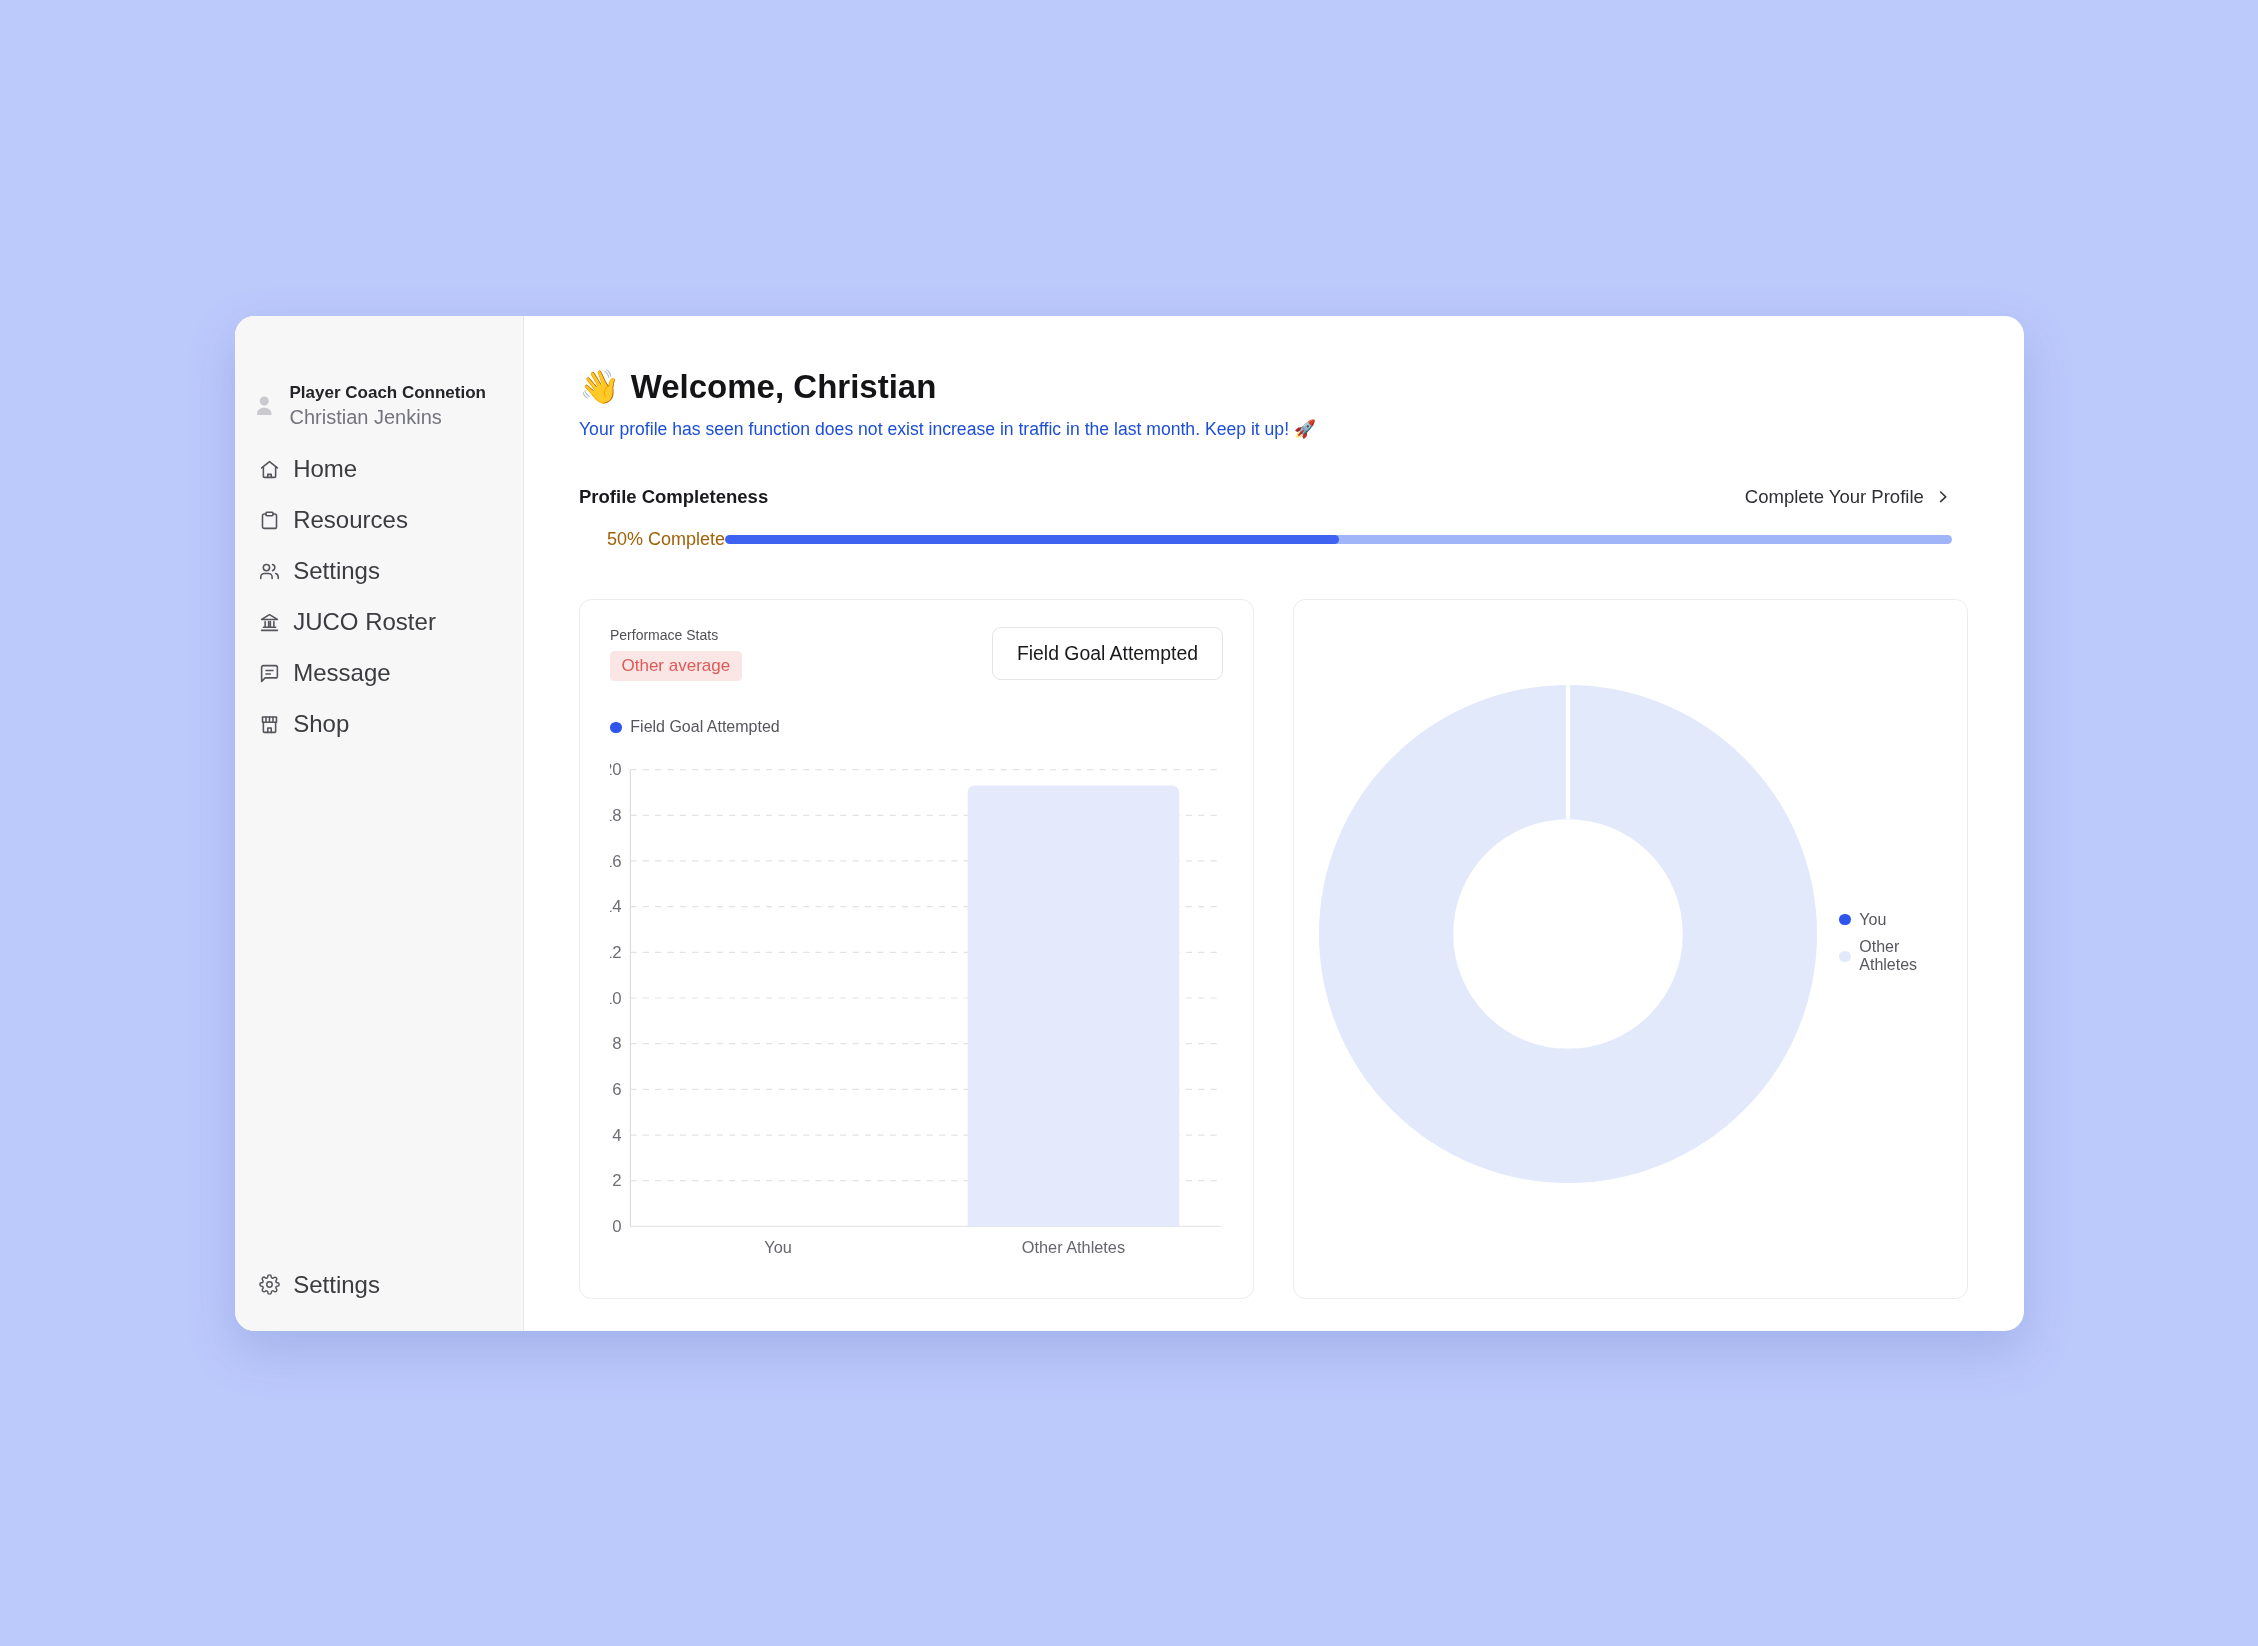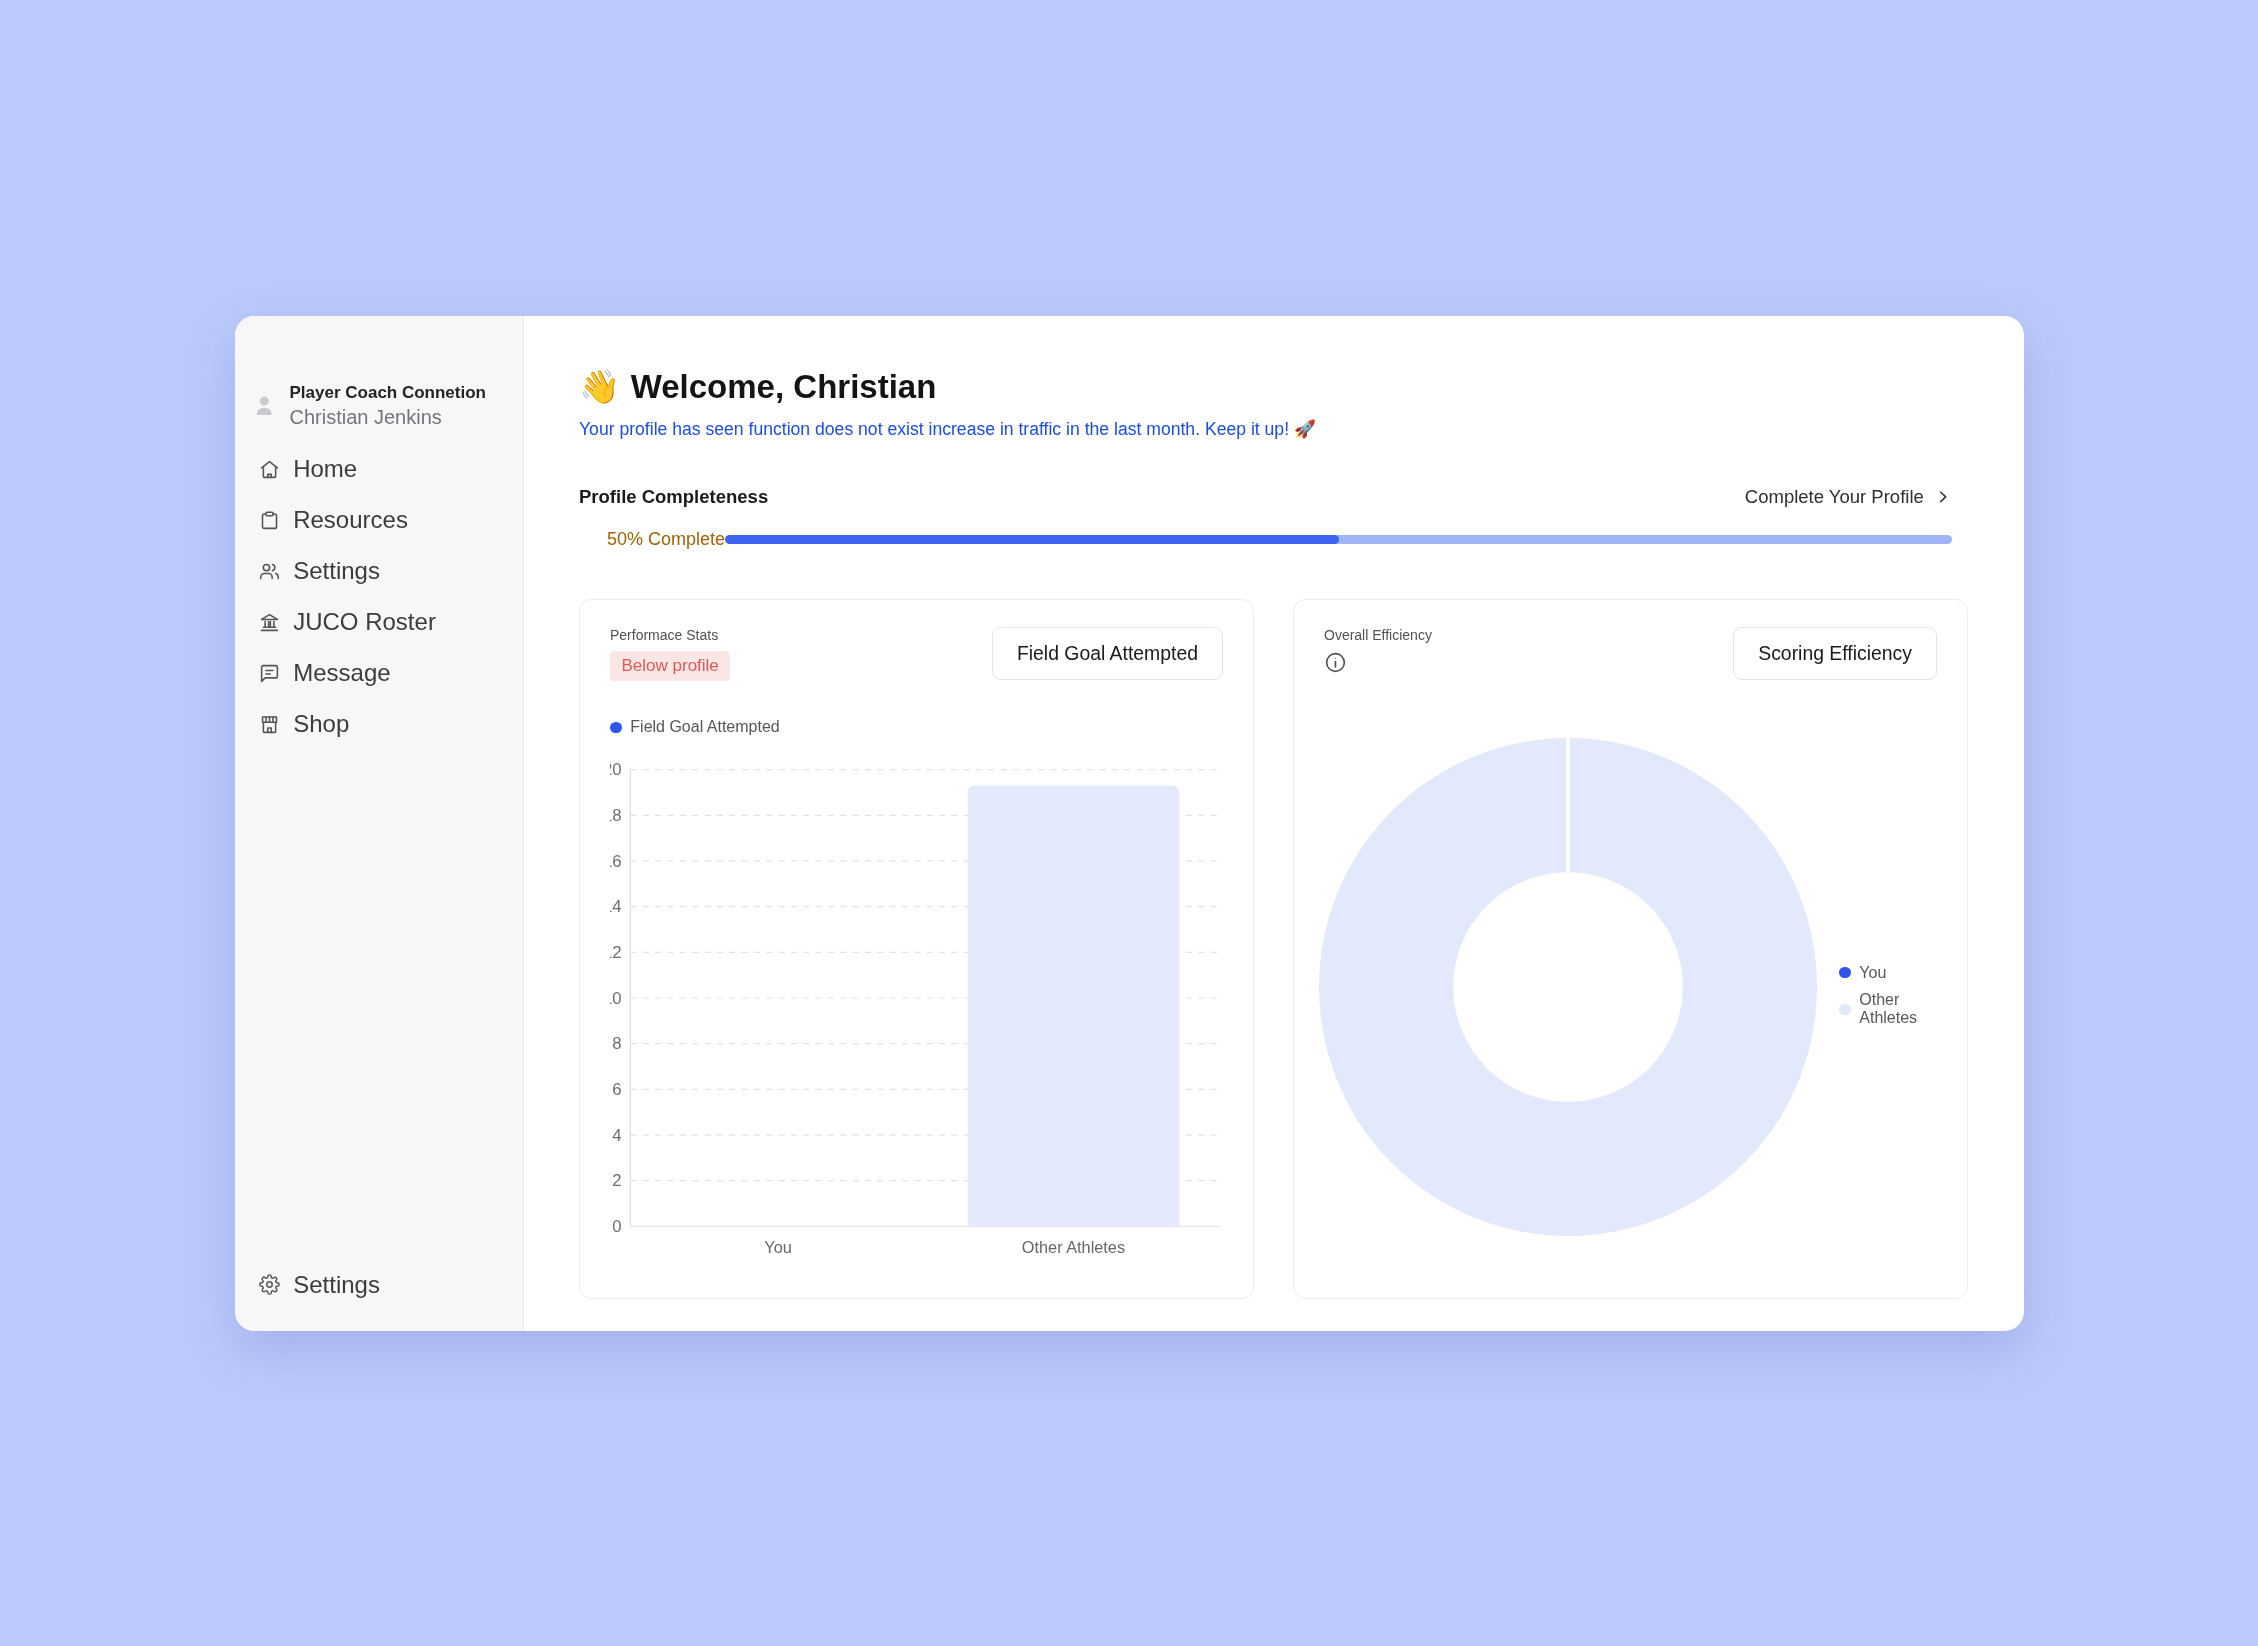--- a/index.html
+++ b/index.html
@@ -160,21 +160,21 @@
           </div>
         </div>
       </div>
 
       <div class="cards-row">
 
         <div class="stat-card">
           <div class="card-head">
             <div>
               <div class="card-title">Performace Stats</div>
-              <span class="badge">Below profile</span>
+              <span class="badge">Other average</span>
             </div>
             <button class="select-btn">Field Goal Attempted</button>
           </div>
           <div class="legend-row">
             <span class="dot" style="background: rgb(46, 86, 237);"></span>
             <span>Field Goal Attempted</span>
           </div>
           <svg class="bar-chart" width="613" height="507" viewBox="0 0 695 575">
               <line x1="23" x2="693" y1="538" y2="538" stroke="#e7e7ea" stroke-width="1.4" stroke-dasharray=""></line>
               <text x="13" y="544.5" text-anchor="end" font-size="19" fill="#6d6d74">0</text>
@@ -199,31 +199,20 @@
               <line x1="23" x2="693" y1="20" y2="20" stroke="#e3e3e7" stroke-width="1.4" stroke-dasharray="7 7"></line>
               <text x="13" y="26.5" text-anchor="end" font-size="19" fill="#6d6d74">20</text>
               <line x1="23" x2="23" y1="20" y2="538" stroke="#dededf" stroke-width="1.4"></line>
               <text x="190.5" y="568" text-anchor="middle" font-size="18.5" fill="#66666d">You</text>
               <text x="525.5" y="568" text-anchor="middle" font-size="18.5" fill="#66666d">Other Athletes</text>
               <path fill="#e4eafc" d="M405.5,538 L405.5,47.12999999999994 Q405.5,38.12999999999994 414.5,38.12999999999994 L636.5,38.12999999999994 Q645.5,38.12999999999994 645.5,47.12999999999994 L645.5,538 Z"></path>
             </svg>
         </div>
 
         <div class="stat-card">
-          <div class="card-head">
-            <div>
-              <div class="card-title">Overall Efficiency</div>
-              <svg class="info-icon" width="23" height="23" viewBox="0 0 26 26" fill="none" stroke="#4b4b50" stroke-width="1.8" stroke-linecap="round">
-                <circle cx="13" cy="13" r="10"></circle>
-                  <line x1="13" y1="12" x2="13" y2="18"></line>
-                  <circle cx="13" cy="8.4" r="0.6" fill="#4b4b50" stroke="none"></circle>
-              </svg>
-            </div>
-            <button class="select-btn">Scoring Efficiency</button>
-          </div>
           <div class="donut-region">
             <svg class="donut-svg" width="498" height="498" viewBox="0 0 564 564">
                 <circle cx="282" cy="282" r="206" fill="none" stroke="#e2e9fb" stroke-width="152" stroke-dasharray="1294.3361732789947 1294.3361732789947" stroke-dashoffset="0" transform="rotate(-90 282 282)"></circle>
                 <line x1="282" y1="0" x2="282" y2="152" stroke="#ffffff" stroke-width="4" transform="rotate(0 282 282)"></line>
                 <line x1="282" y1="0" x2="282" y2="152" stroke="#ffffff" stroke-width="4" transform="rotate(0 282 282)"></line>
               </svg>
             <div class="donut-legend">
               <div class="donut-legend-item">
                 <span class="dot" style="background: rgb(46, 86, 237);"></span>
                 <span>You</span>

